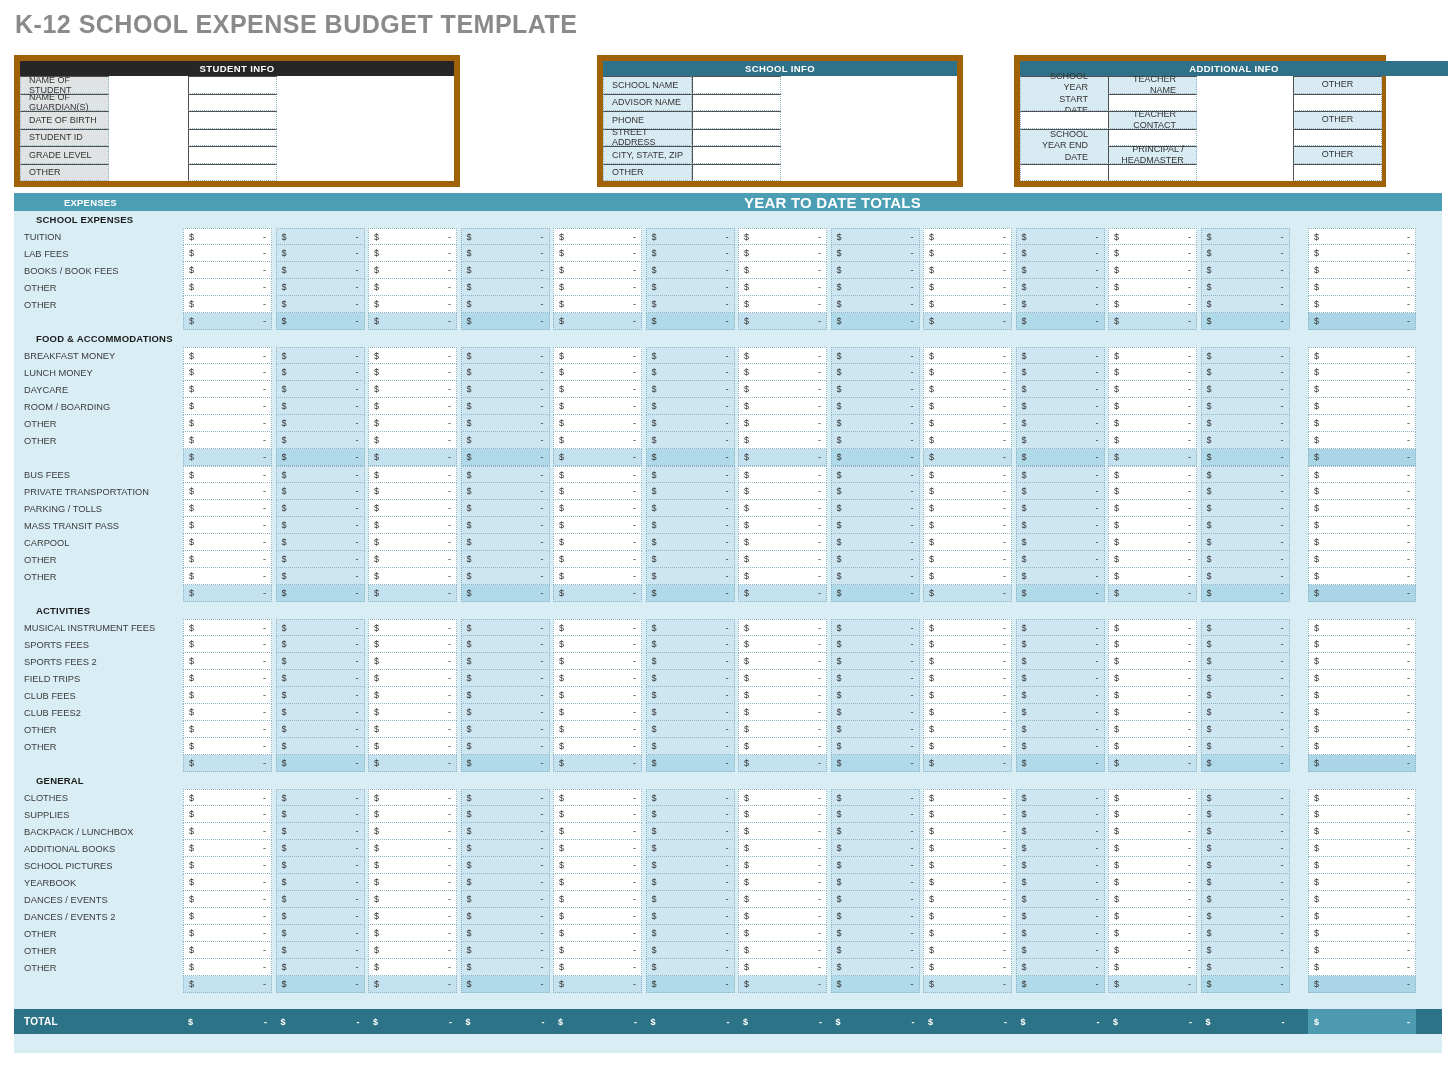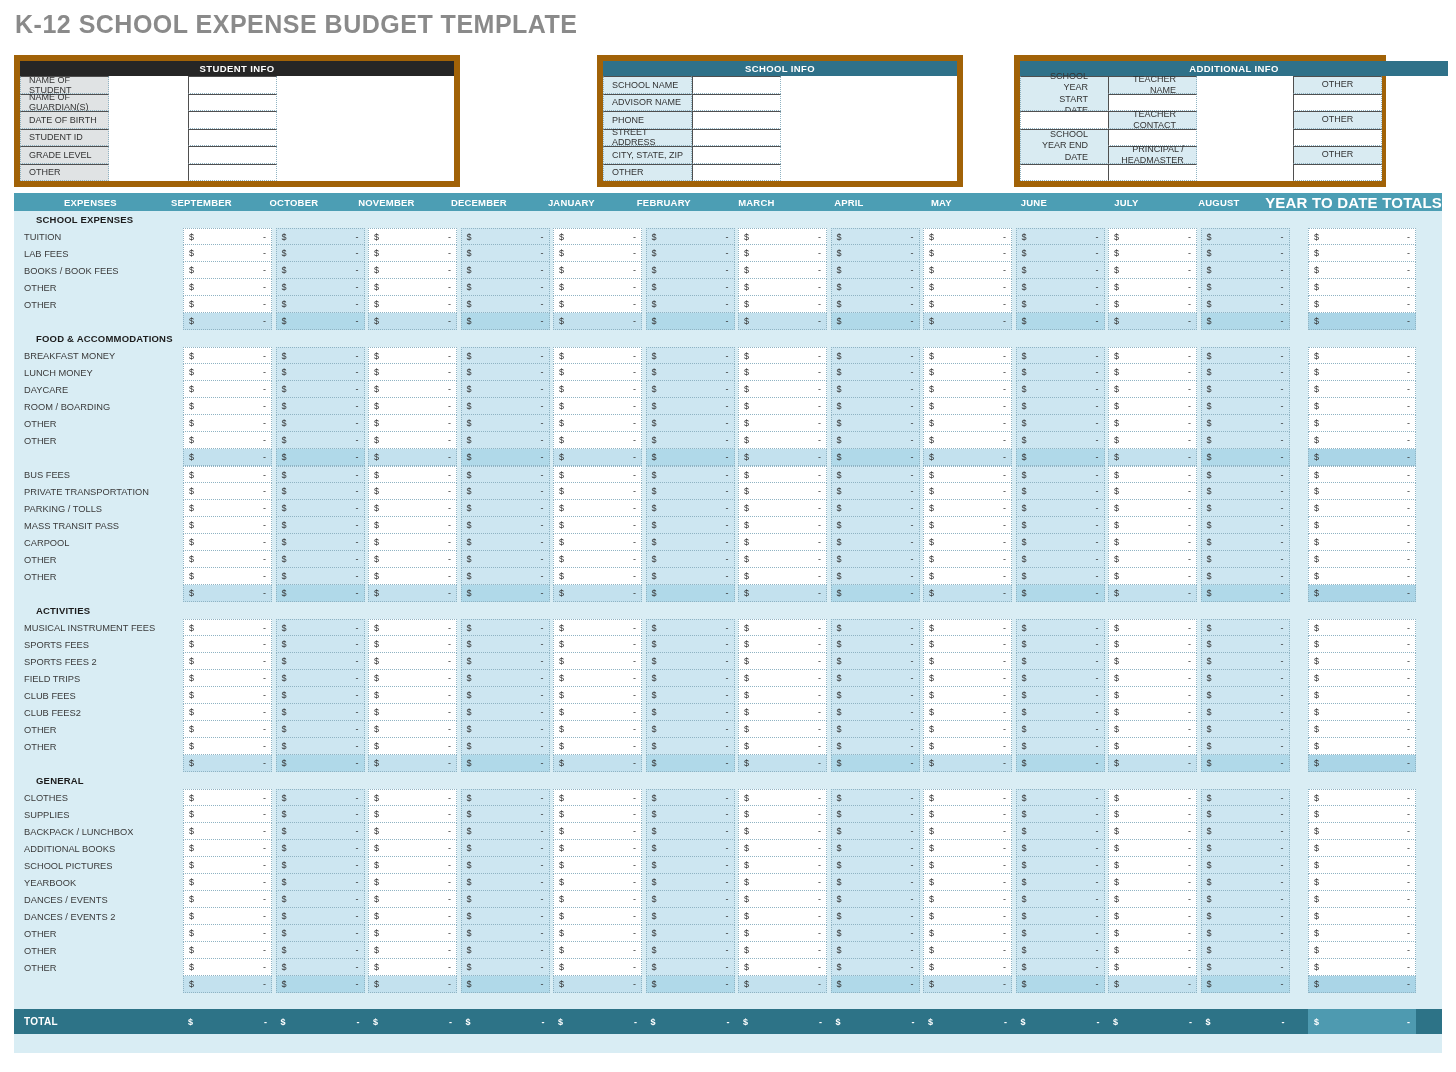--- a/index.html
+++ b/index.html
@@ -105,34 +105,20 @@
   <div class="cell bl" style="grid-column:3;grid-row:3"></div>
   <div class="cell bl lab ctr" style="grid-column:3;grid-row:4">OTHER</div>
   <div class="cell bl" style="grid-column:3;grid-row:5"></div>
   <div class="cell bl lab ctr" style="grid-column:3;grid-row:6">OTHER</div>
   <div class="cell bl" style="grid-column:3;grid-row:7"></div>
 </div>
 
 <div class="budget">
   <div class="bt-header">
     <div class="bt-exp">EXPENSES</div>
-    <div class="bt-months" id="month-headers">
-        <div class="bt-mh">SEPTEMBER</div>
-        <div class="bt-mh">OCTOBER</div>
-        <div class="bt-mh">NOVEMBER</div>
-        <div class="bt-mh">DECEMBER</div>
-        <div class="bt-mh">JANUARY</div>
-        <div class="bt-mh">FEBRUARY</div>
-        <div class="bt-mh">MARCH</div>
-        <div class="bt-mh">APRIL</div>
-        <div class="bt-mh">MAY</div>
-        <div class="bt-mh">JUNE</div>
-        <div class="bt-mh">JULY</div>
-        <div class="bt-mh">AUGUST</div>
-      </div>
     <div class="bt-ytdh">YEAR TO DATE TOTALS</div>
   </div>
   <div id="budget-body">
       <div class="sec-row">
         <div class="sec-name">SCHOOL EXPENSES</div>
       </div>
       <div class="mrow first">
         <div class="mlabel">TUITION</div>
         <div class="cell">
           <div>$</div>

